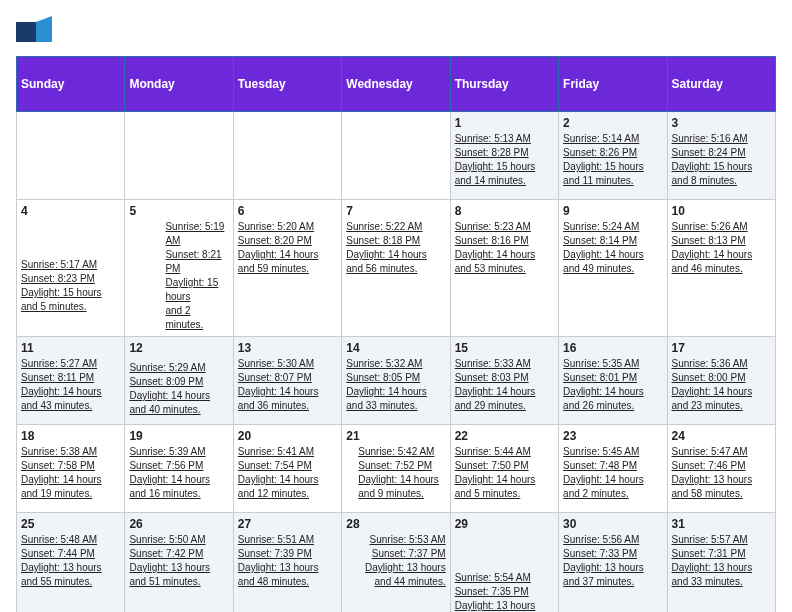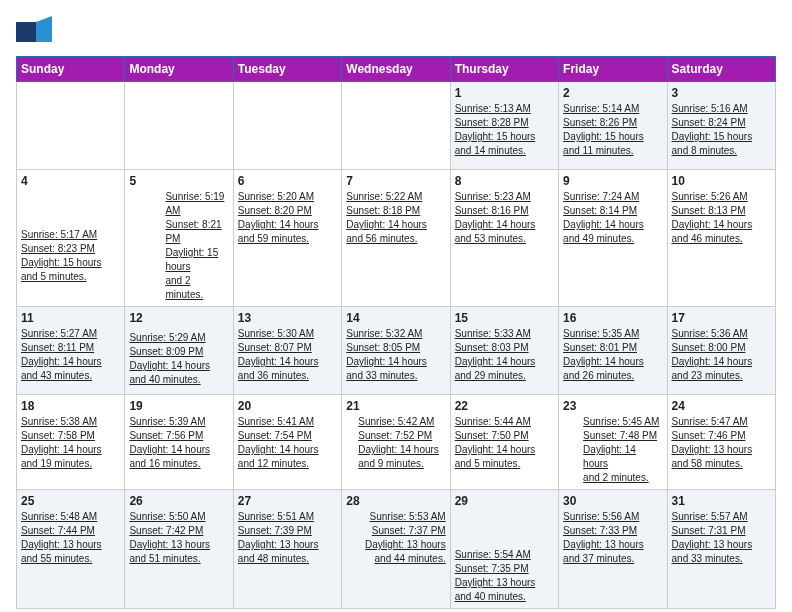--- a/index.html
+++ b/index.html
@@ -47,25 +47,25 @@
     .location {
       font-size: 14px;
       color: #333;
     }
     table {
       width: 100%;
       border-collapse: collapse;
       table-layout: fixed;
     }
     thead th {
-      background-color: #a21caf;
+      background-color: #6d28d9;
       color: #fff;
       font-size: 12px;
       font-weight: bold;
-      padding: 5px 4px;
+      padding: 20px 4px;
       text-align: left;
       border: 1px solid #2b6cb0;
     }
     tbody td {
       border: 1px solid #ccc;
       vertical-align: top;
       padding: 4px 4px;
       font-size: 9.5px;
       color: #222;
       height: 88px;
@@ -186,21 +186,21 @@
         </td>
         <td>
           <span class="day-number">8</span>
           <div class="day-info" style="white-space: pre-line;">Sunrise: 5:23 AM
 Sunset: 8:16 PM
 Daylight: 14 hours
 and 53 minutes.</div>
         </td>
         <td>
           <span class="day-number">9</span>
-          <div class="day-info" style="white-space: pre-line;">Sunrise: 7:24 AM
+          <div class="day-info" style="white-space: pre-line;">Sunrise: 5:24 AM
 Sunset: 8:14 PM
 Daylight: 14 hours
 and 49 minutes.</div>
         </td>
         <td>
           <span class="day-number">10</span>
           <div class="day-info" style="white-space: pre-line;">Sunrise: 5:26 AM
 Sunset: 8:13 PM
 Daylight: 14 hours
 and 46 minutes.</div>
@@ -288,21 +288,21 @@
         </td>
         <td>
           <span class="day-number">22</span>
           <div class="day-info" style="white-space: pre-line;">Sunrise: 5:44 AM
 Sunset: 7:50 PM
 Daylight: 14 hours
 and 5 minutes.</div>
         </td>
         <td>
           <span class="day-number">23</span>
-          <div class="day-info" style="white-space: pre-line; margin-left: 20px;">Sunrise: 5:45 AM
+          <div class="day-info" style="white-space: pre-line;">Sunrise: 5:45 AM
 Sunset: 7:48 PM
 Daylight: 14 hours
 and 2 minutes.</div>
         </td>
         <td>
           <span class="day-number">24</span>
           <div class="day-info" style="white-space: pre-line;">Sunrise: 5:47 AM
 Sunset: 7:46 PM
 Daylight: 13 hours
 and 58 minutes.</div>

